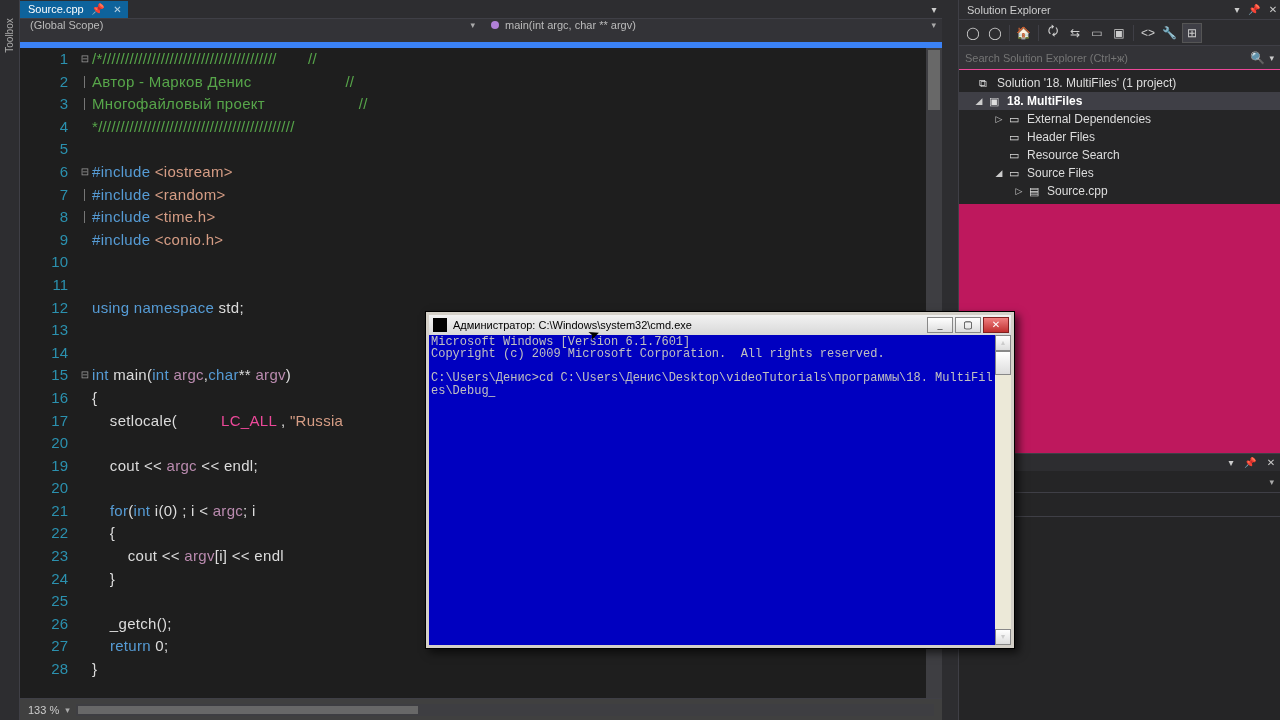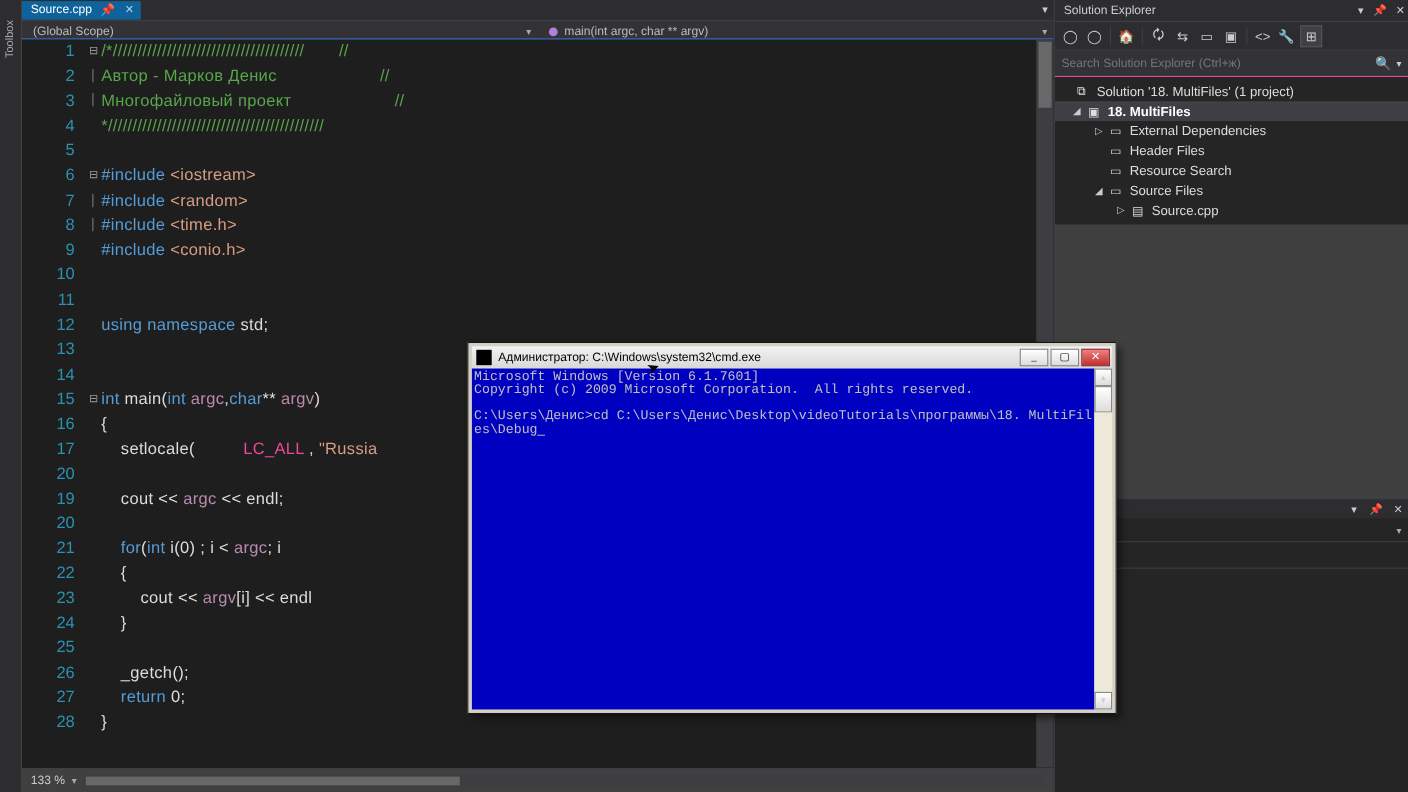--- a/index.html
+++ b/index.html
@@ -9,21 +9,21 @@
 .left-strip { width: 20px; background: #2d2d30; border-right: 1px solid #3f3f46; display:flex; align-items:flex-start; justify-content:center; padding-top:6px; }
 .left-strip .rot { transform: rotate(-90deg); transform-origin: center; font-size: 10px; color:#aaa; white-space:nowrap; margin-top:24px;}
 
 .editor-area { flex: 1; display: flex; flex-direction: column; background: #1e1e1e; }
 .tab-bar { height: 18px; background: #2d2d30; display: flex; align-items: center; }
 .tab { background: #0e639c; color: #fff; height: 17px; padding: 0 6px 0 8px; display:flex;align-items:center; font-size:11px; gap:8px;}
 .tab .tab-close { color:#fff; opacity:0.7; font-size:10px; }
 .tab-bar-rest{flex:1;}
 .tab-bar-chevron{width:16px;color:#ccc;font-size:10px;text-align:center;}
 
-.scope-bar { height: 18px; background:#333337; border-top:1px solid #3f3f46; border-bottom:1px solid #3b82f6; display:flex;align-items:flex-end; font-size:11px; color:#bbb;}
+.scope-bar { height: 30px; background:#333337; border-top:1px solid #3f3f46; border-bottom:6px solid #3b82f6; display:flex;align-items:flex-start; font-size:11px; color:#bbb;}
 .scope-left{flex:0 0 50%; padding-left:10px; display:flex;align-items:center;}
 .scope-right{flex:1; padding-left:10px; display:flex;align-items:center;}
 .scope-right .dot{width:8px;height:8px;border-radius:50%;background:#b180d7;margin-right:6px;}
 .scope-chevron{margin-left:auto;margin-right:6px;color:#aaa;font-size:9px;}
 
 .code-body { flex:1; display:flex; position:relative; overflow:hidden; background:#1e1e1e; }
 .gutter { width: 58px; background:#1e1e1e; text-align:right; padding-right:10px; color:#2b91af; font-family:Consolas,monospace; font-size:15px; line-height:22.6px; padding-top:0;}
 .fold-col{width:14px; background:#1e1e1e; font-family:Consolas,monospace; font-size:10px; color:#999; line-height:22.6px;}
 .fold-col div{height:22.6px;display:flex;align-items:center;justify-content:center;}
 .code { flex:1; font-family:Consolas,monospace; font-size:15px; line-height:22.6px; white-space:pre; color:#dcdcdc; letter-spacing:0.3px;}
@@ -34,21 +34,21 @@
 .c-macro{color:#ba8baf;}
 .c-def{color:#ec4899;margin-left:44px;}
 .vscroll{width:16px;background:#3e3e42;}
 .vscroll .thumb{width:12px;margin:2px auto; height:60px; background:#686868;}
 .bottom-bar{height:22px;background:#404040;border-top:1px solid #3f3f46;display:flex;align-items:center;font-size:11px;color:#ccc;padding:0 8px;}
 .bottom-bar .zoom{margin-right:6px;}
 .bottom-bar .zchev{font-size:9px;color:#aaa;margin-right:6px;}
 .bottom-bar .hscroll{flex:1;height:12px;background:#3e3e42;position:relative;}
 .bottom-bar .hscroll .ht{position:absolute;left:2px;top:2px;width:340px;height:8px;background:#686868;}
 
-.right-panel{width:322px;background:#404040;display:flex;flex-direction:column;border-left:1px solid #3f3f46;}
+.right-panel{width:322px;background:#be185d;display:flex;flex-direction:column;border-left:1px solid #3f3f46;margin-left:16px;}
 .rp-title{height:20px;background:#2d2d30;display:flex;align-items:center;padding-left:8px;font-size:11px;color:#ccc;border-bottom:1px solid #3f3f46;}
 .rp-title .spacer{flex:1;}
 .rp-title .wicon{width:14px;text-align:center;font-size:10px;color:#ccc;margin-left:4px;}
 .rp-toolbar{height:26px;background:#2d2d30;display:flex;align-items:center;padding:0 4px;gap:2px;border-bottom:1px solid #3f3f46;}
 .rp-toolbar .tbtn{width:20px;height:20px;display:flex;align-items:center;justify-content:center;font-size:12px;color:#ccc;}
 .rp-toolbar .sep{width:1px;height:16px;background:#3f3f46;margin:0 2px;}
 .rp-search{height:24px;background:#333337;display:flex;align-items:center;padding:0 6px;border-bottom:1px solid #ec4899;}
 .rp-search input{flex:1;background:transparent;border:none;color:#999;font-size:11px;outline:none;}
 .rp-search .sicon{color:#ccc;font-size:12px;}
 .tree{flex:0 0 auto;padding:4px 0;font-size:12px;color:#ddd; background:#252526;}

